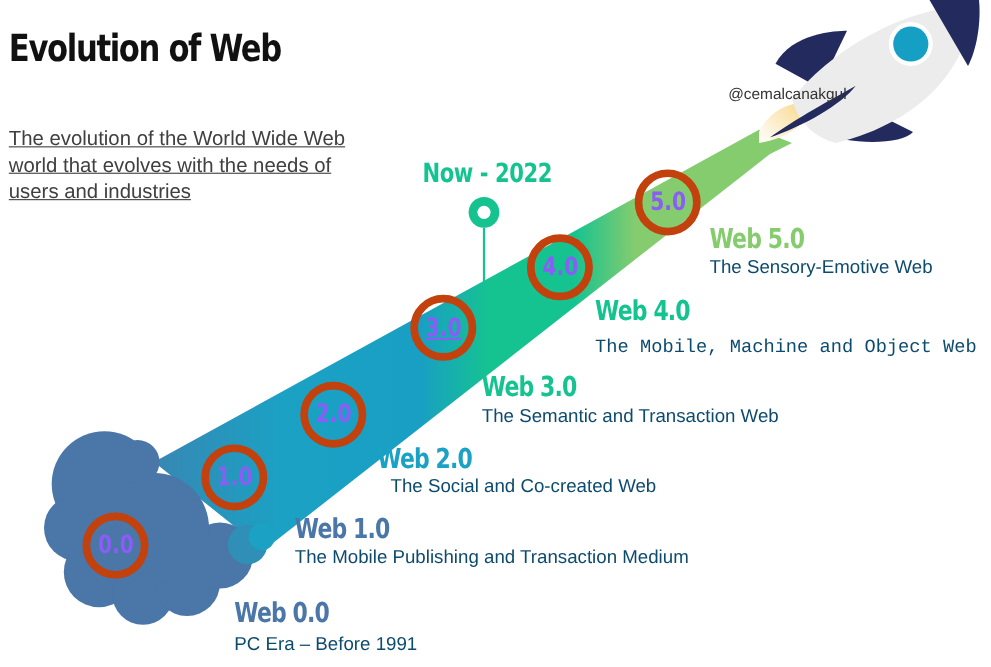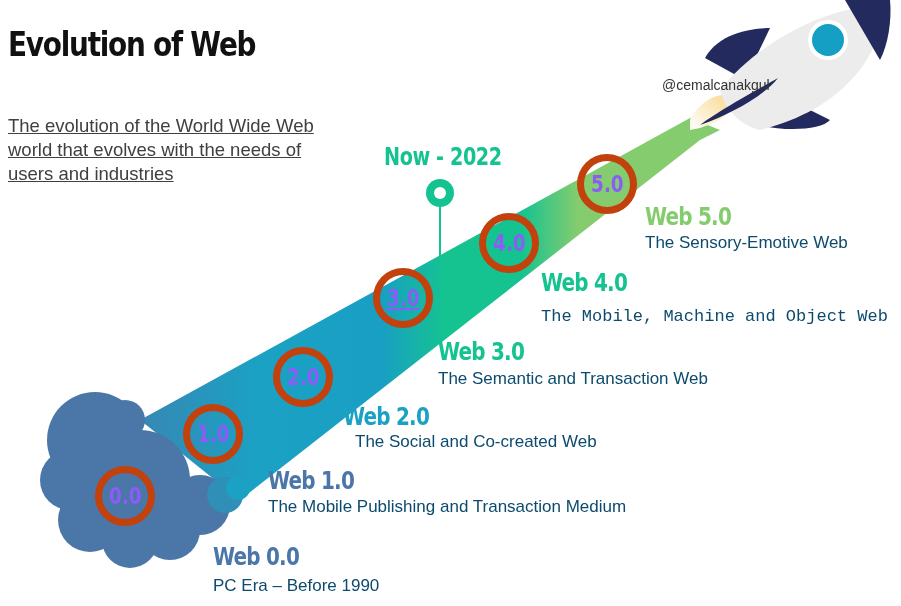--- a/index.html
+++ b/index.html
@@ -68,41 +68,41 @@
     <circle cx="828" cy="40" r="16" fill="#169fc4"></circle>
     <path d="M700,125 C720,110 760,88 778,78 C765,95 730,115 700,125 Z" fill="#232a5e"></path>
   </g>
 </svg>
 
 <div class="abs title">Evolution of Web</div>
 <div class="abs subtitle">The evolution of the World Wide Web world that evolves with the needs of users and industries</div>
 <div class="abs now-label">Now - 2022</div>
 <div class="abs handle">@cemalcanakgul</div>
 
-<div class="badge" style="left:95px;top:466px;">
+<div class="badge" style="left:75px;top:466px;">
     <span>0.0</span>
   </div>
 <div class="badge" style="left:183px;top:404px;text-align:center;">
     <span>1.0</span>
   </div>
 <div class="badge" style="left:273px;top:347px;justify-content:center;">
     <span>2.0</span>
   </div>
 <div class="badge" style="left:373px;top:268px;text-decoration:underline;">
     <span>3.0</span>
   </div>
 <div class="badge" style="left:479px;top:213px;">
     <span>4.0</span>
   </div>
 <div class="badge" style="left:577px;top:154px;">
     <span>5.0</span>
   </div>
 
 <div class="abs stage-name" style="left:213px;top:542px;color:#4a76a8;">Web 0.0</div>
-<div class="abs stage-desc" style="left:213px;top:576px;">PC Era – Before 1990</div>
+<div class="abs stage-desc" style="left:213px;top:576px;">PC Era – Before 1991</div>
 
 <div class="abs stage-name" style="left:268px;top:466px;color:#4a76a8;">Web 1.0</div>
 <div class="abs stage-desc" style="left:268px;top:497px;">The Mobile Publishing and Transaction Medium</div>
 
 <div class="abs stage-name" style="left:343px;top:402px;color:#1ba1c4;">Web 2.0</div>
 <div class="abs stage-desc" style="left:343px;top:432px;margin-left:12px;">The Social and Co-created Web</div>
 
 <div class="abs stage-name" style="left:438px;top:337px;color:#15c391;">Web 3.0</div>
 <div class="abs stage-desc" style="left:438px;top:369px;">The Semantic and Transaction Web</div>
 

